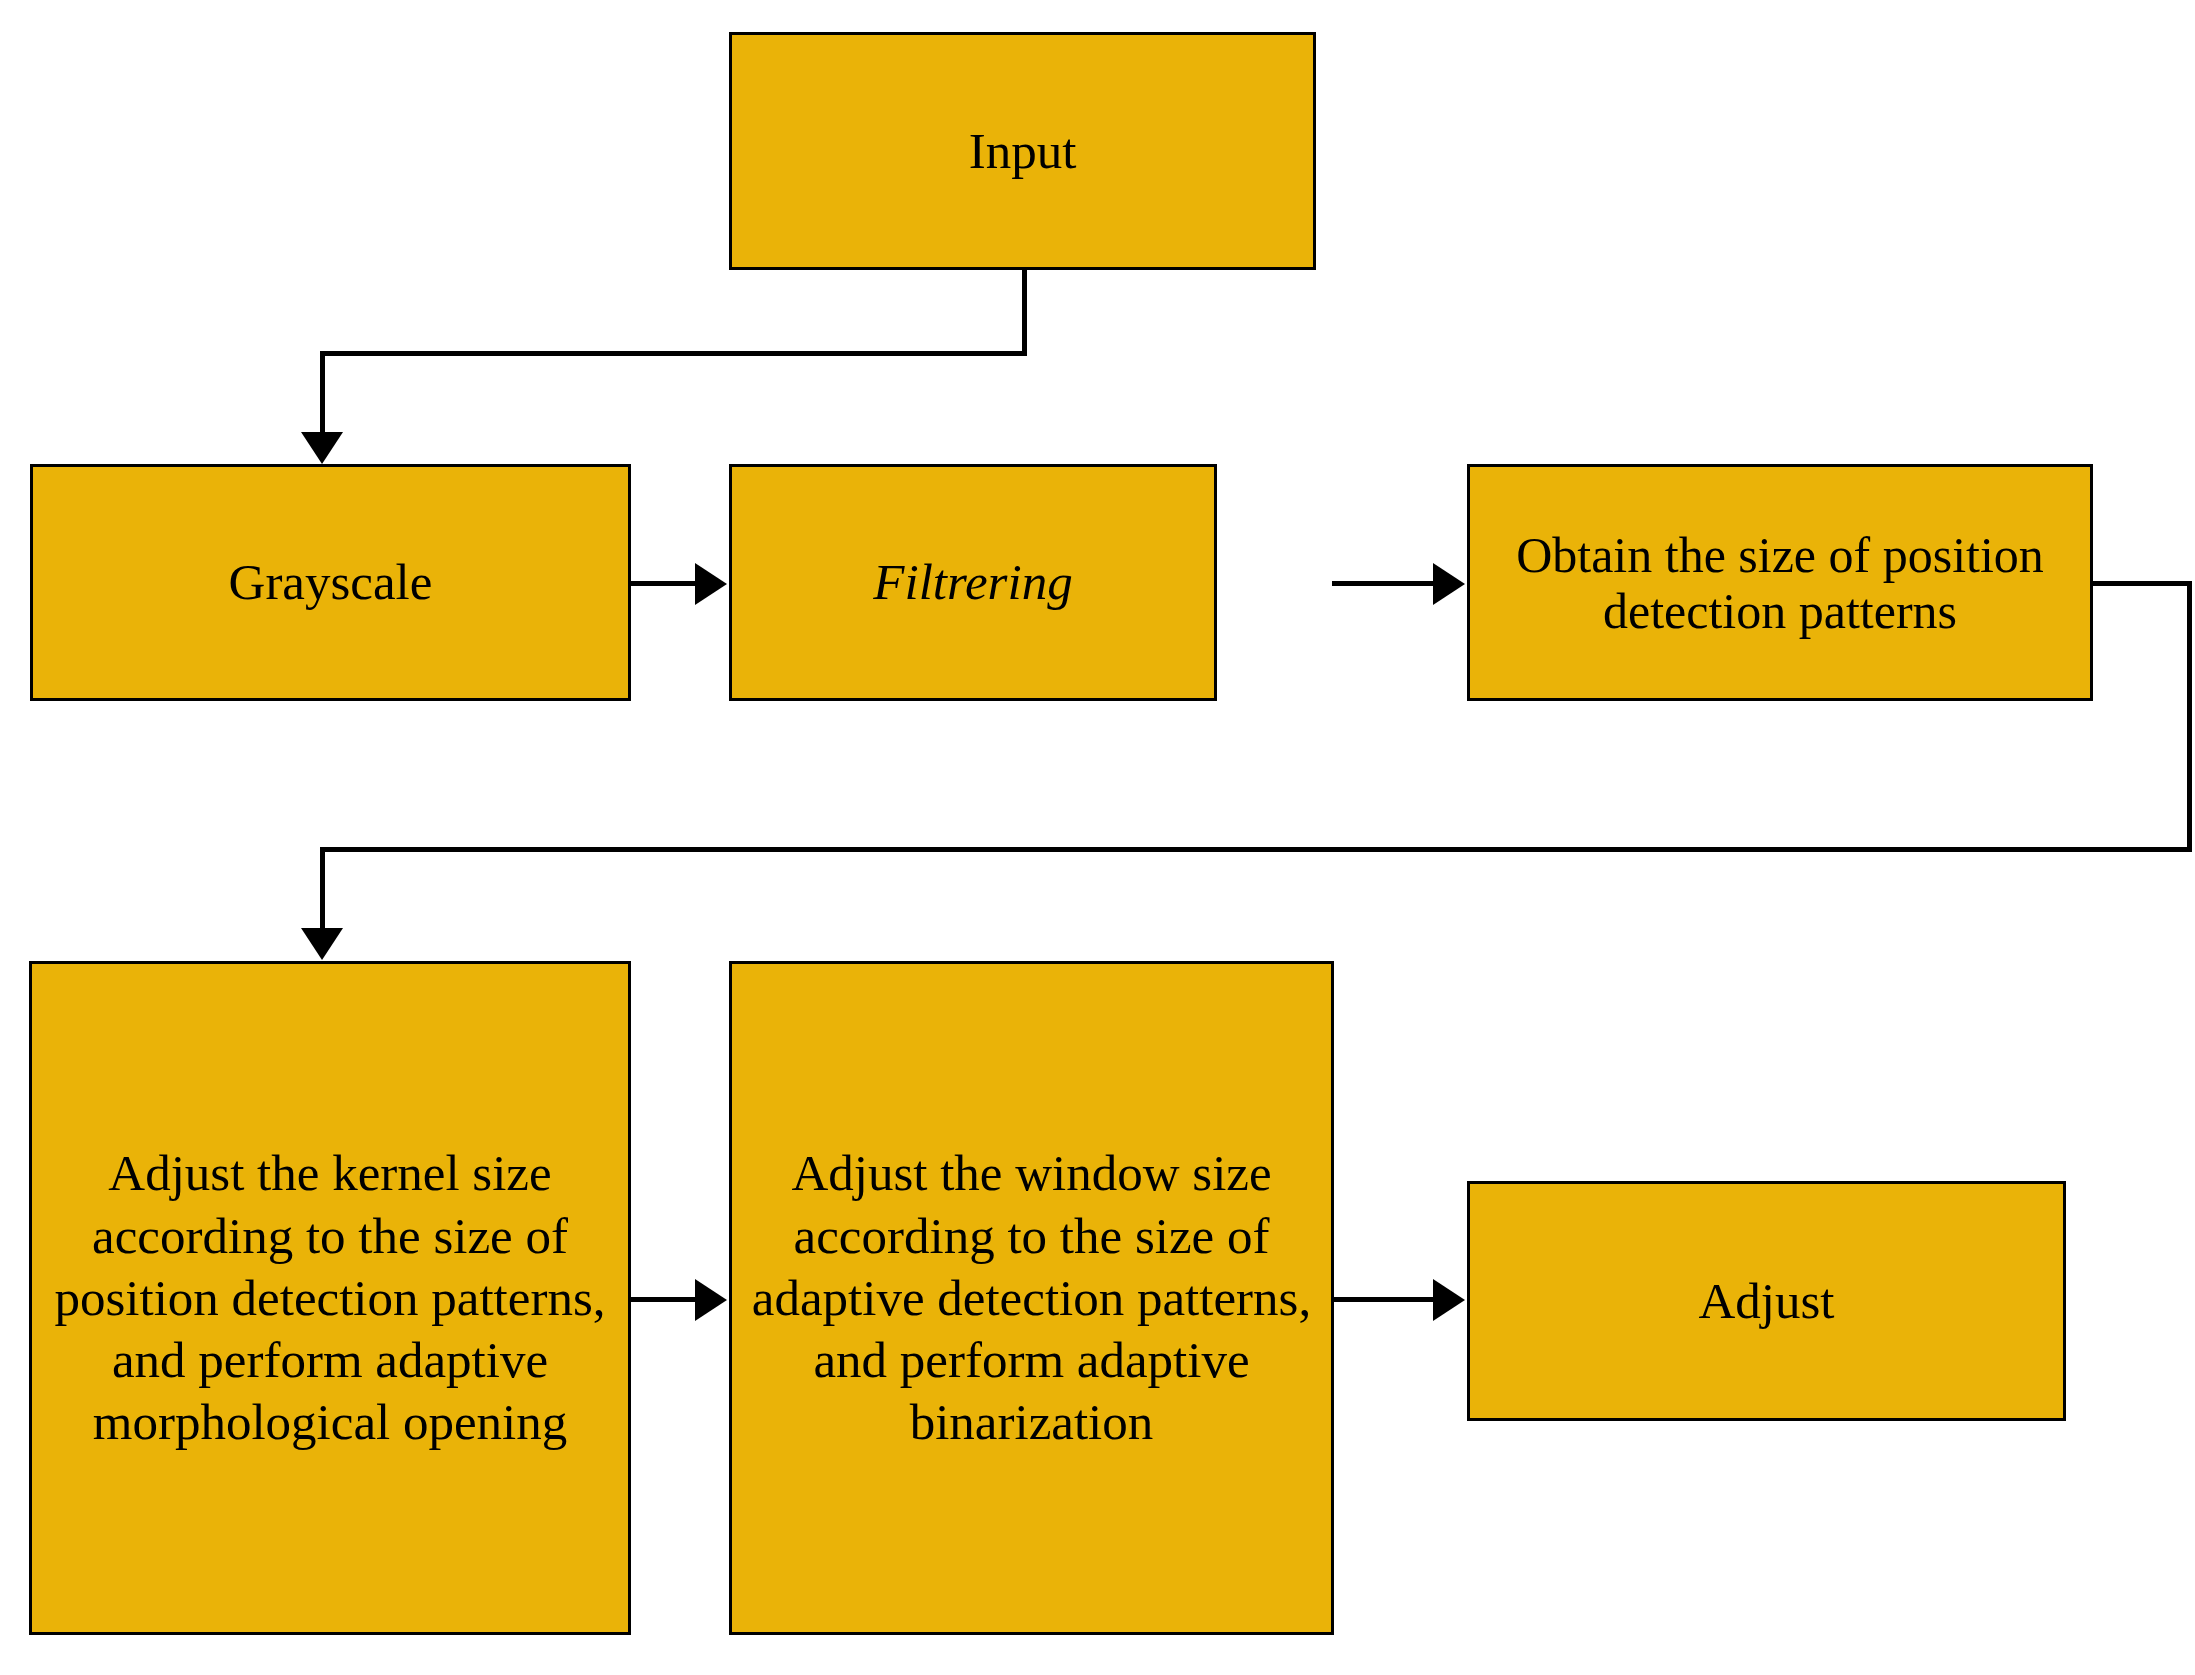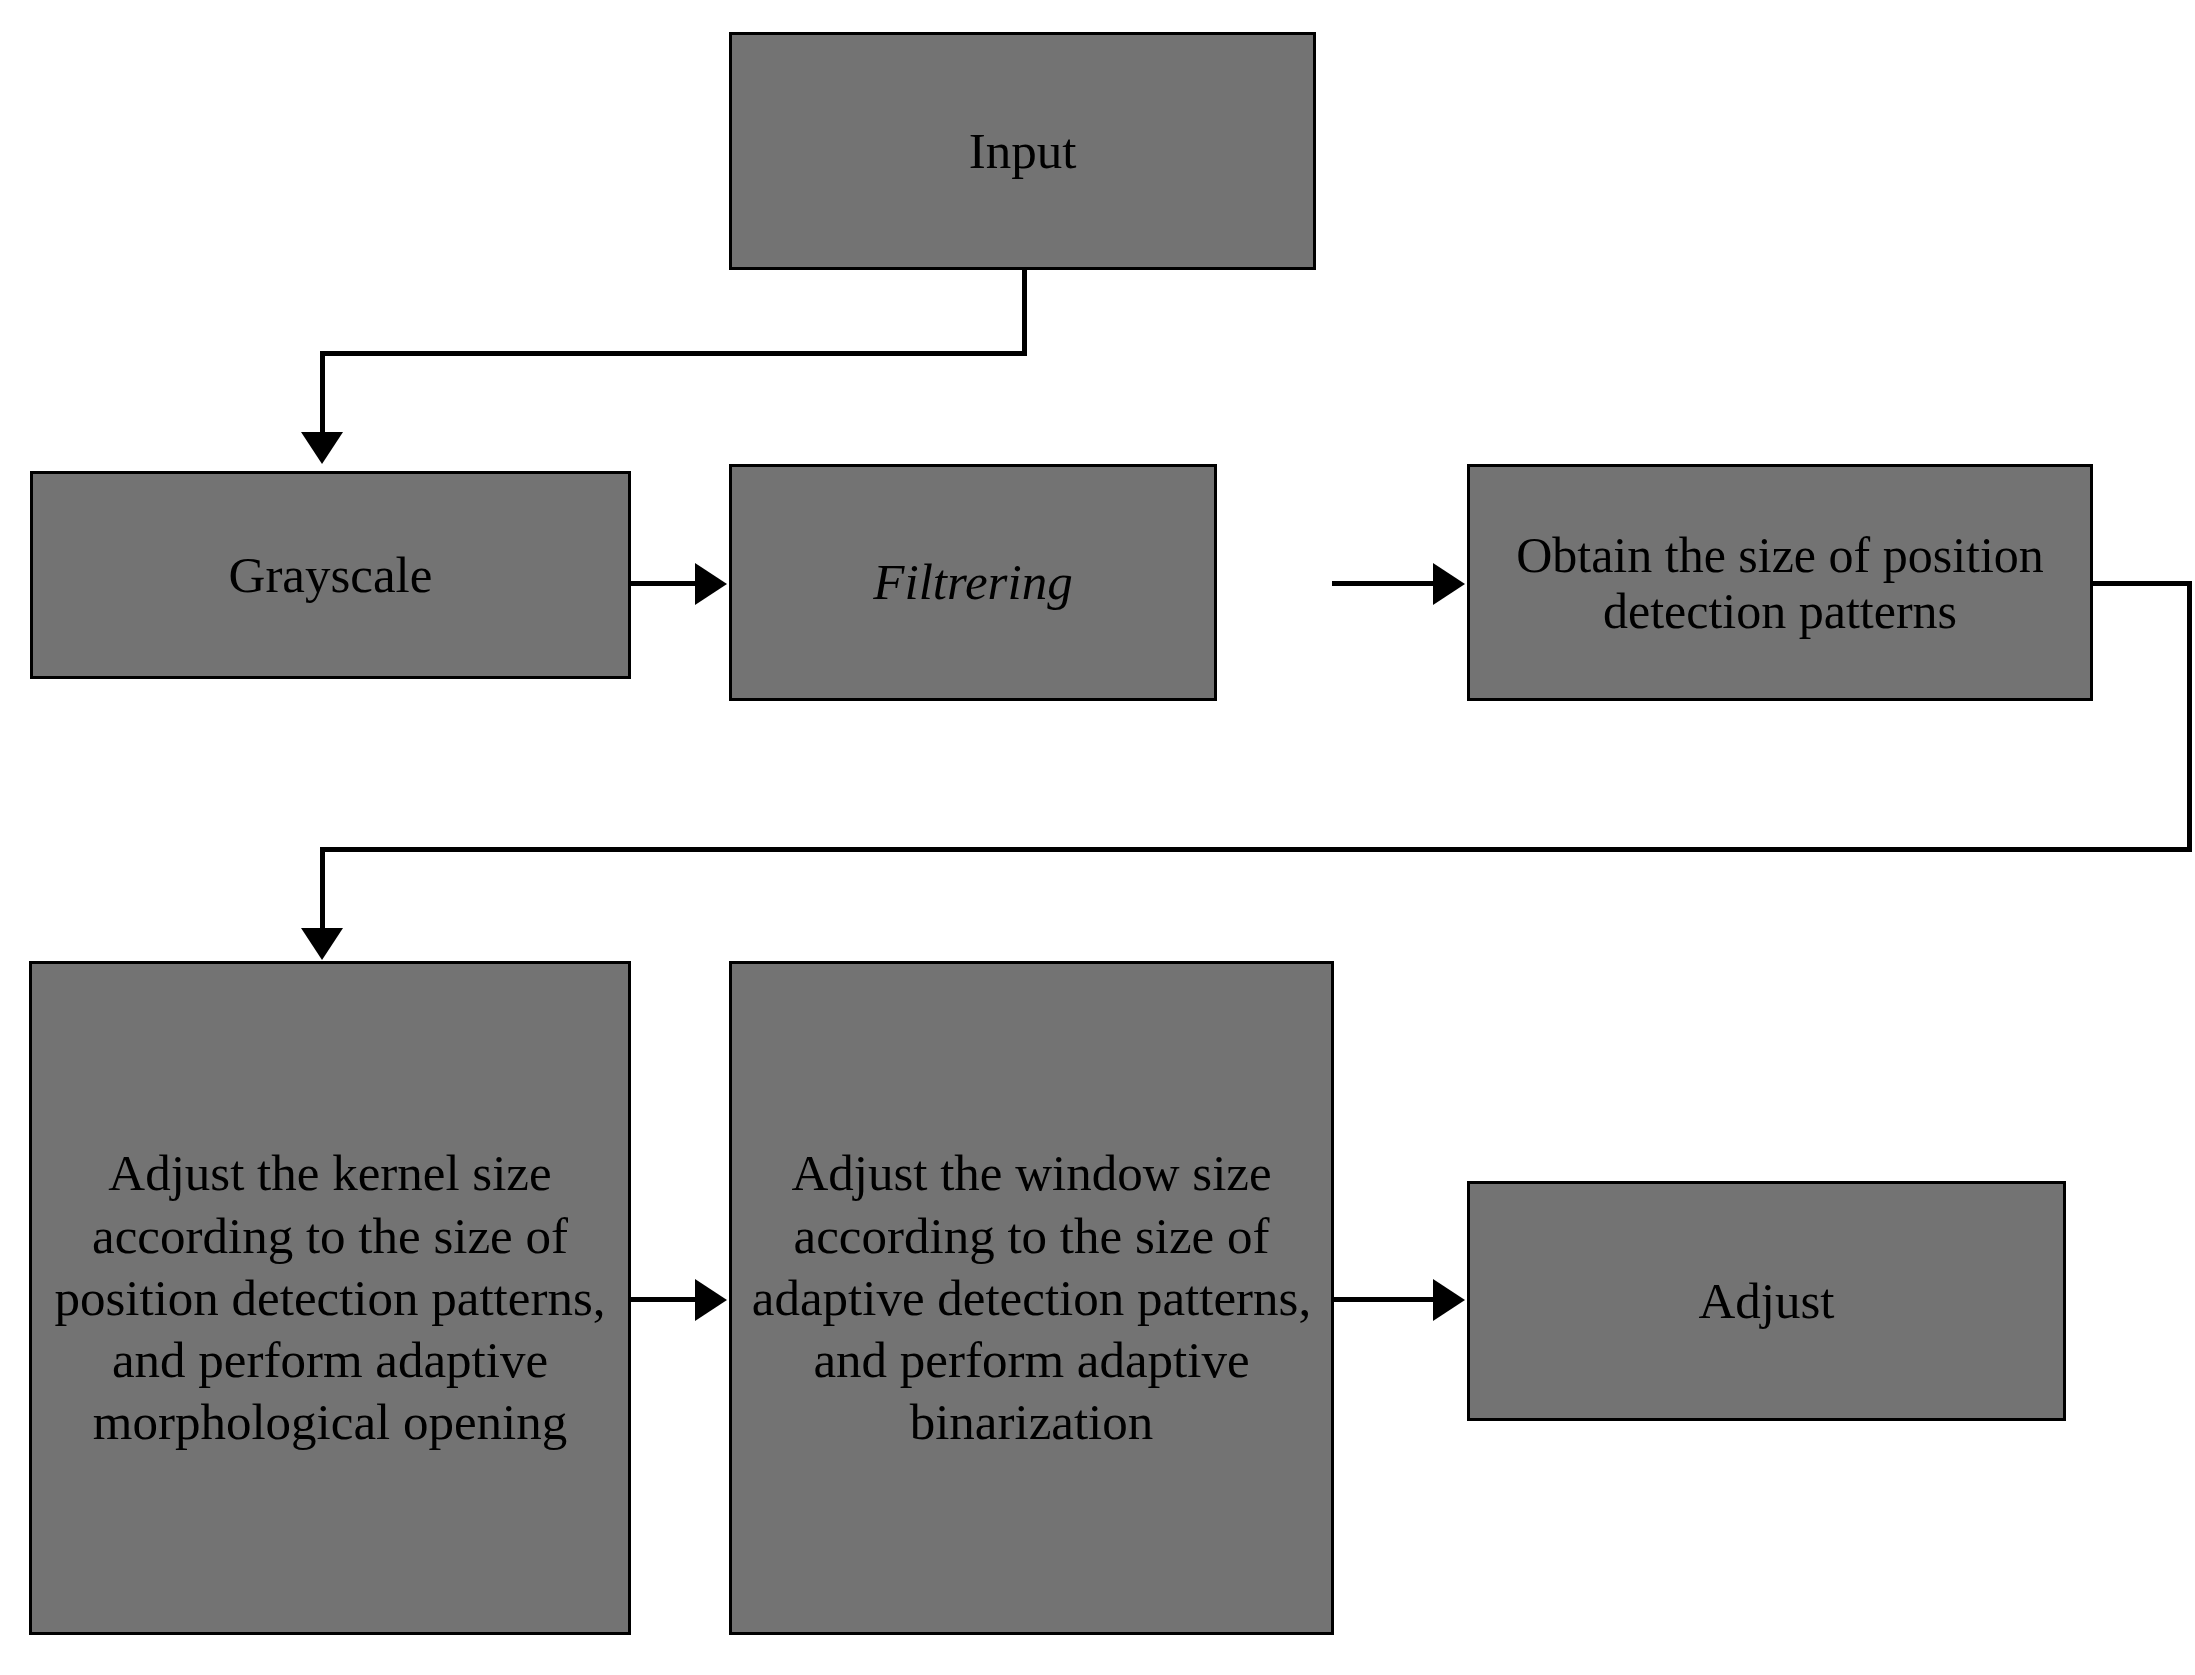--- a/index.html
+++ b/index.html
@@ -13,40 +13,40 @@
   #canvas {
     position: relative;
     width: 2195px;
     height: 1675px;
     background: #ffffff;
     overflow: hidden;
   }
   .node {
     position: absolute;
     box-sizing: border-box;
-    background: #737373;
+    background: #eab308;
     border: 3.6px solid #000000;
     display: flex;
     align-items: center;
     justify-content: center;
     text-align: center;
     color: #000000;
     z-index: 2;
   }
   .node-label {
     display: block;
     width: 100%;
     padding: 0 9px;
     box-sizing: border-box;
     line-height: 1.18;
     white-space: pre-line;
   }
   
   #node-input      { left: 729px;  top: 32px;   width: 587px;  height: 238px; }
-  #node-grayscale  { left: 30px;   top: 464px;  width: 601px;  height: 208px; margin-top: 7px; }
+  #node-grayscale  { left: 30px;   top: 464px;  width: 601px;  height: 237px; }
   #node-filtering  { left: 729px;  top: 464px;  width: 488px;  height: 237px; font-style: italic; }
   #node-obtain     { left: 1467px; top: 464px;  width: 626px;  height: 237px; }
   #node-kernel     { left: 29px;   top: 961px; width: 602px;  height: 674px; }
   #node-window     { left: 729px;  top: 961px; width: 605px;  height: 674px; }
   #node-output     { left: 1467px; top: 1181px; width: 599px;  height: 240px; }
 
   #node-input      .node-label { font-size: 51px; }
   #node-grayscale  .node-label { font-size: 51px; }
   #node-filtering  .node-label { font-size: 51px; }
   #node-obtain     .node-label { font-size: 50px; line-height: 1.12; }

